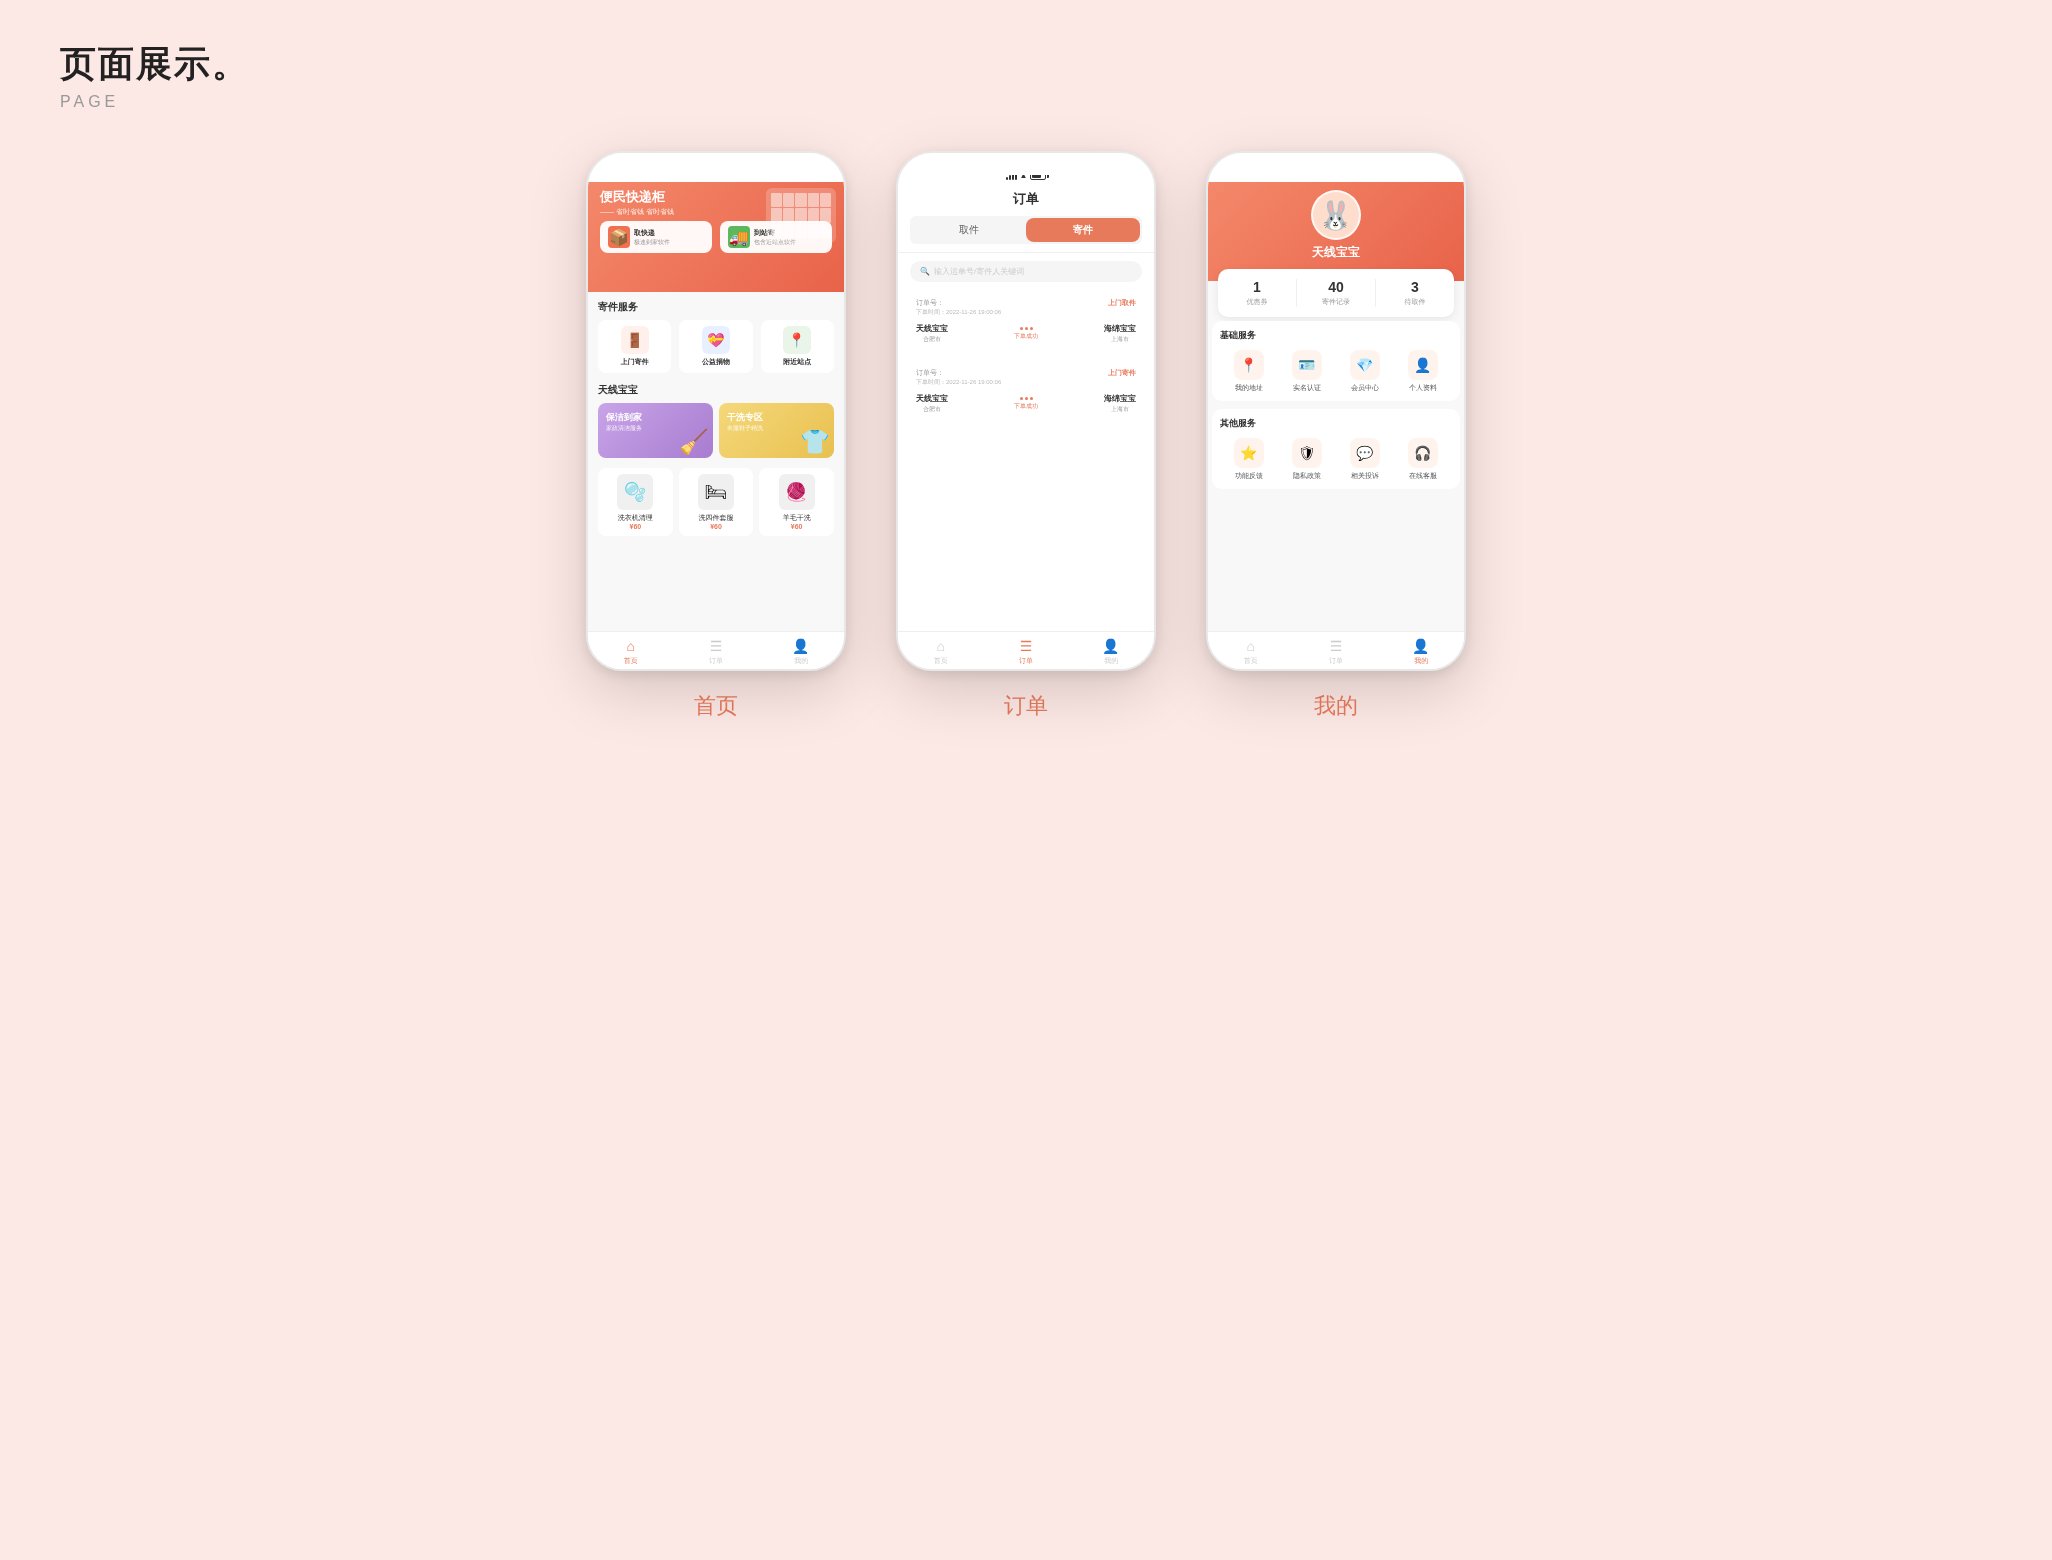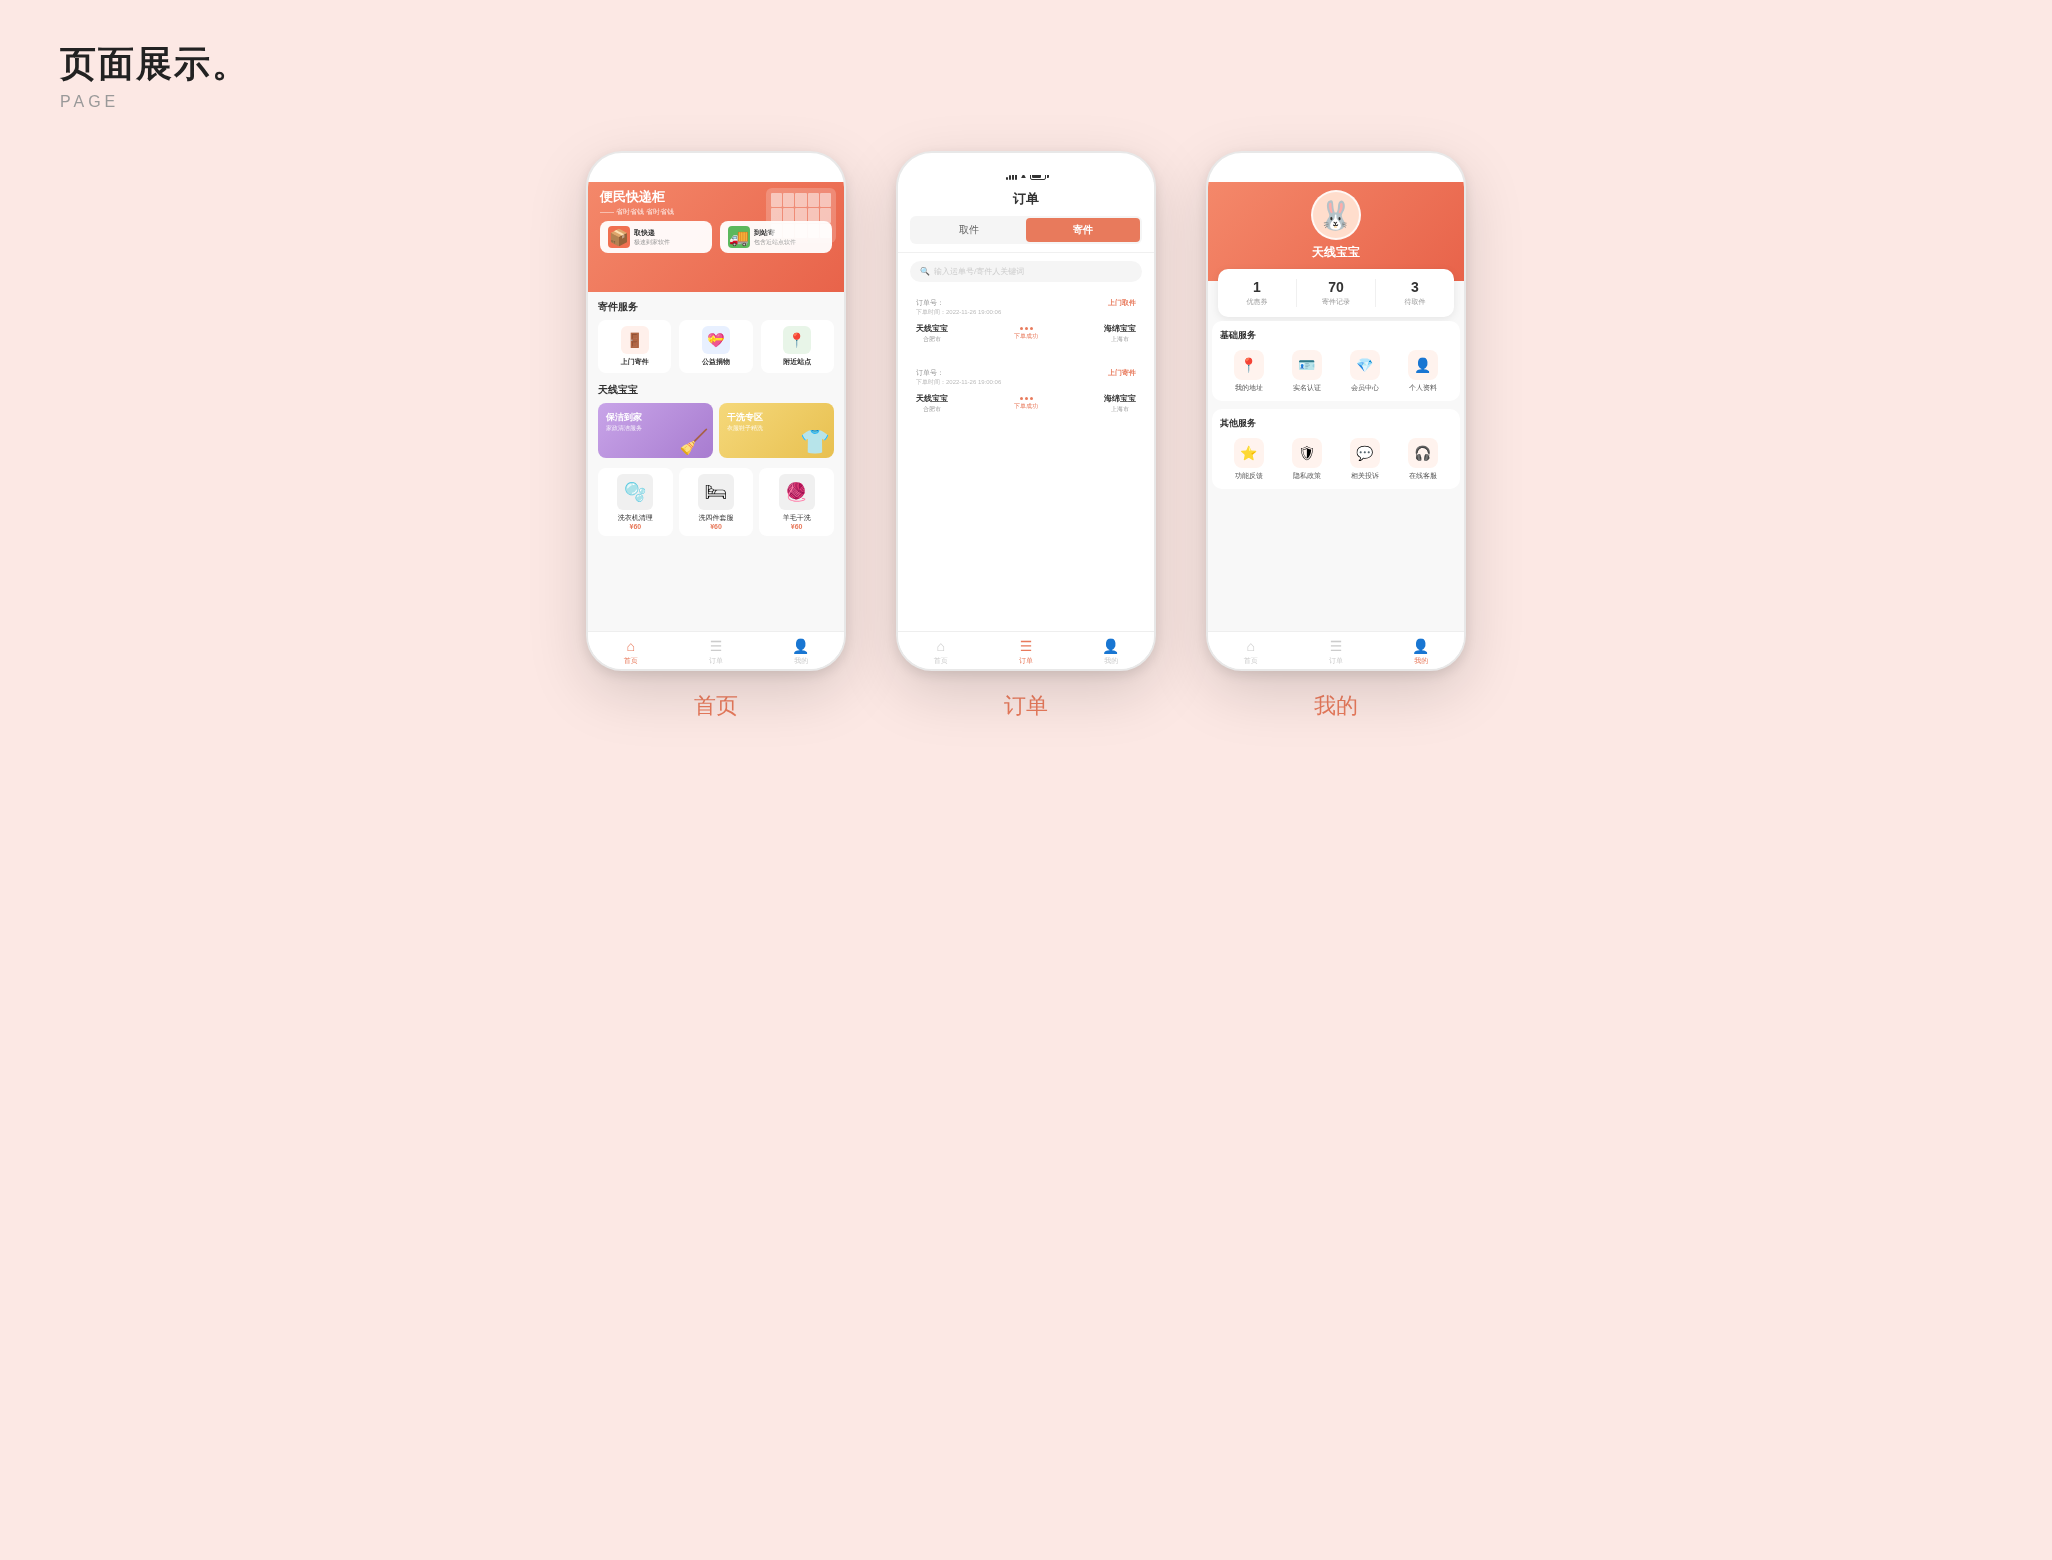--- a/index.html
+++ b/index.html
@@ -331,20 +331,21 @@
       padding: 5px 0;
       text-align: center;
       font-size: 10px;
       border-radius: 4px;
       color: #666;
     }
     .tab-item.active {
       background: #e87a5c;
       color: #fff;
       font-weight: 700;
+      border-radius: 8px;
     }
     .search-bar {
       margin: 8px 12px;
       background: #f5f5f5;
       border-radius: 16px;
       padding: 5px 10px;
       display: flex;
       align-items: center;
       gap: 4px;
       font-size: 8px;
@@ -769,21 +770,21 @@
           <div class="avatar">🐰</div>
           <div class="user-name">天线宝宝</div>
         </div>
 
         <div class="stats-row">
           <div class="stat-item">
             <div class="stat-num">1</div>
             <div class="stat-label">优惠券</div>
           </div>
           <div class="stat-item">
-            <div class="stat-num">70</div>
+            <div class="stat-num">40</div>
             <div class="stat-label">寄件记录</div>
           </div>
           <div class="stat-item">
             <div class="stat-num">3</div>
             <div class="stat-label">待取件</div>
           </div>
         </div>
 
         <div class="my-body">
 

